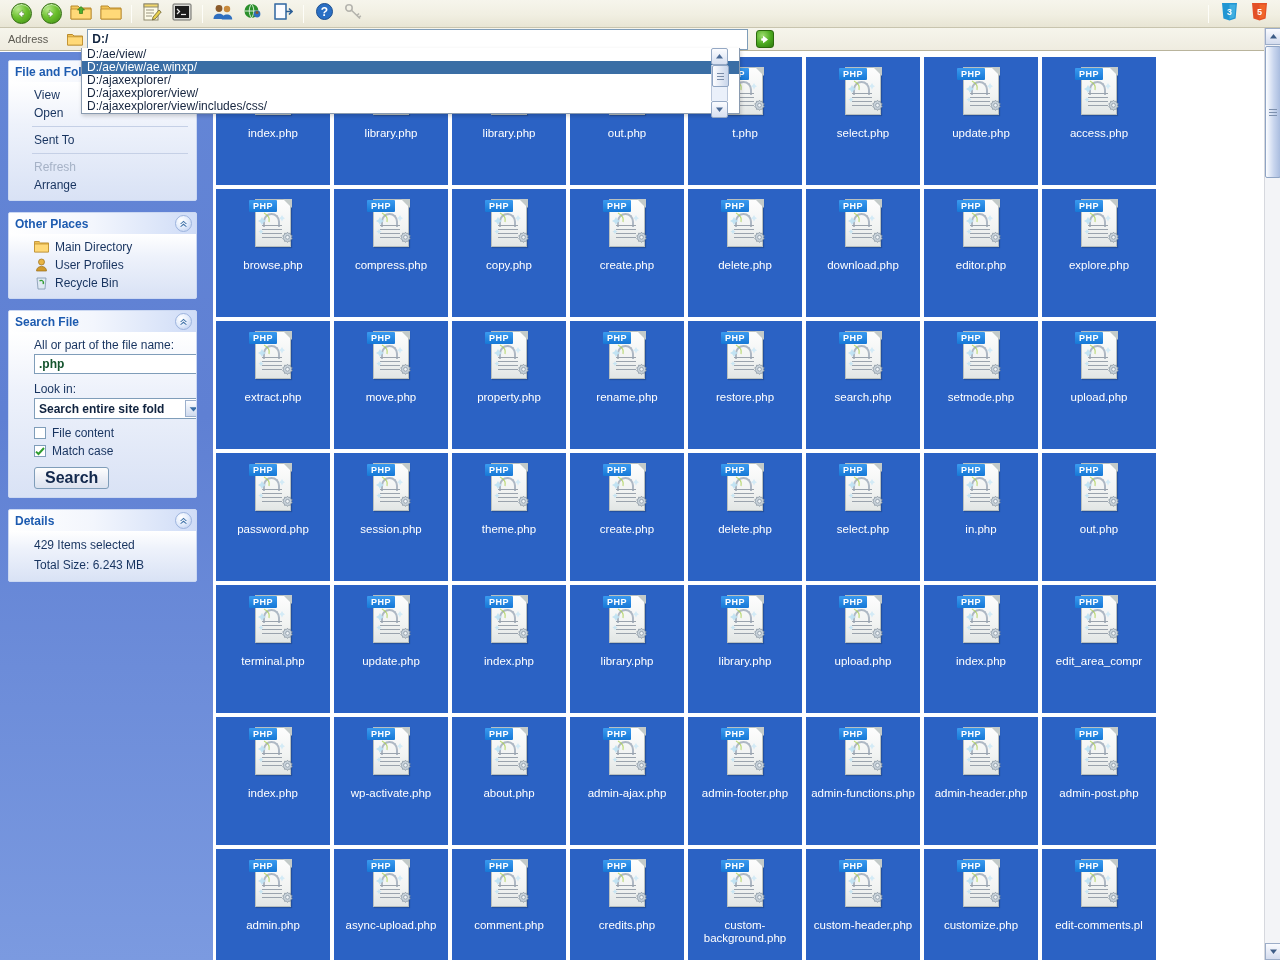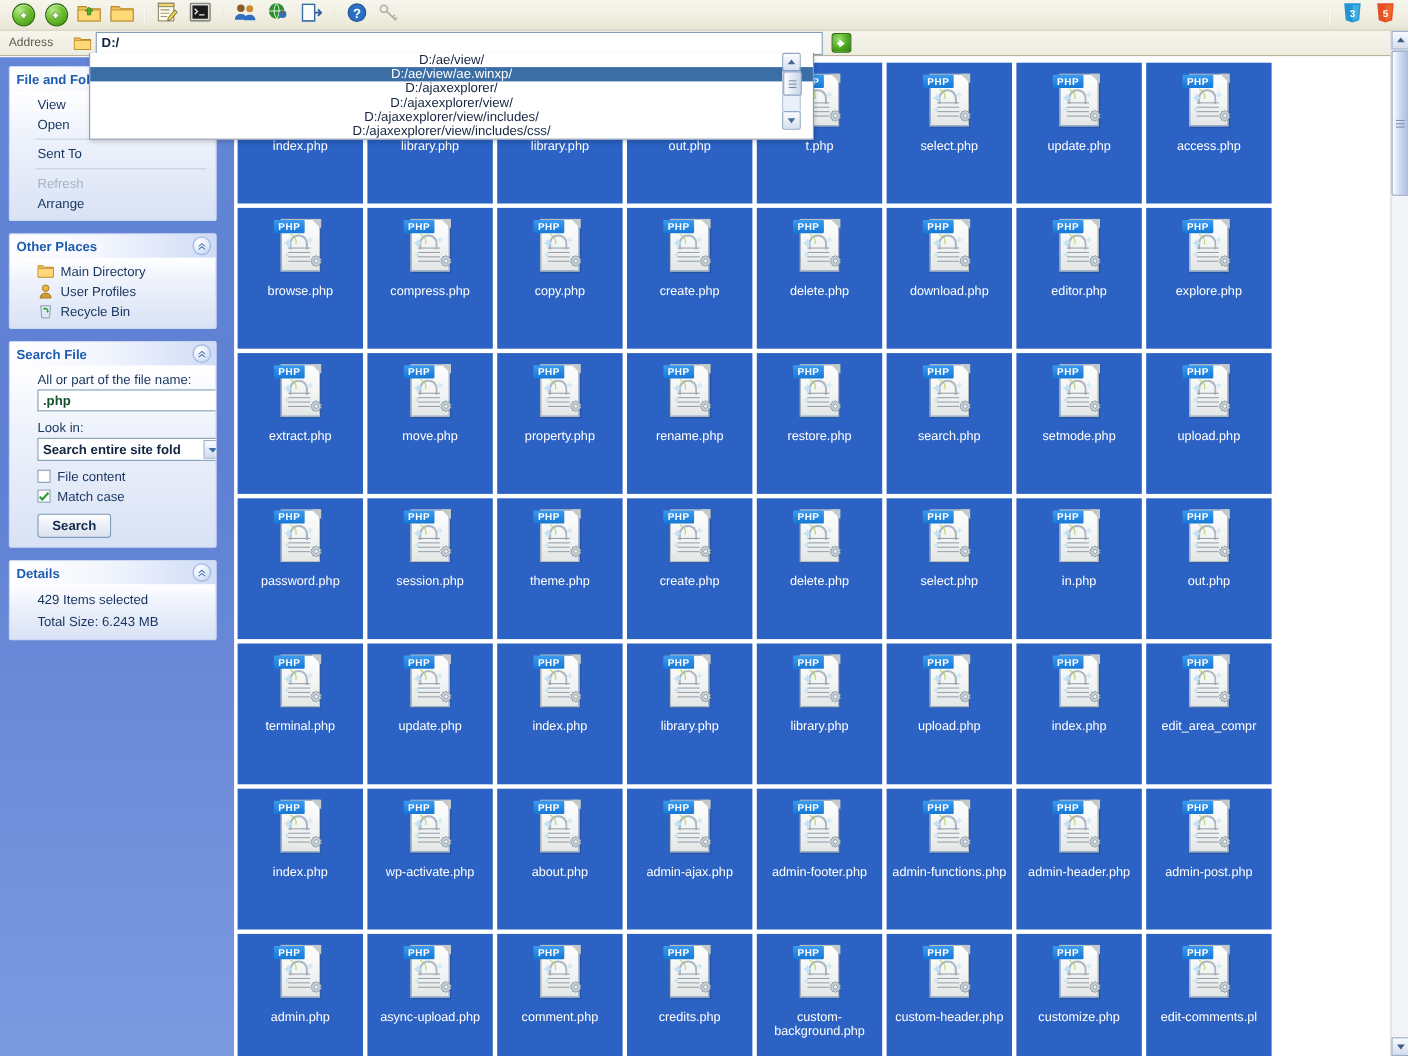--- a/index.html
+++ b/index.html
@@ -97,21 +97,20 @@
     background: #fff;
     border: 1px solid #8a9bb0;
     border-top: none;
     z-index: 60;
     font-size: 12px;
     color: #14213a;
     box-shadow: 1px 2px 4px rgba(0,0,0,.18);
   }
   #addr-dropdown .dd-list {
     padding: 0;
-    text-align: center;
   }
   .dd-item {
     height: 13px; line-height: 13px;
     padding: 0 5px;
     white-space: nowrap;
     cursor: pointer;
     font-size: 12px;
     color: #16253f;
   }
   .dd-item.sel {
@@ -228,21 +227,21 @@
   .chkbox {
     width:12px;height:12px;border:1px solid #7f9db9;background:#fff;
     margin-right:6px; display:flex;align-items:center;justify-content:center;flex:none;
   }
   .btn {
     margin: 7px 0 2px 10px;
     min-width: 67px; height: 22px;
     background: linear-gradient(to bottom,#fdfdfd 0%,#eceff6 48%,#dbe2ef 100%);
     border: 1px solid #7f9db9;
     border-radius: 3px;
-    font-size: 12px; font-weight: bold; color: #13294d;
+    font-size: 16px; font-weight: bold; color: #13294d;
     cursor: pointer;
     display:inline-flex;align-items:center;justify-content:center;
     padding: 0 10px;
   }
   .detail-row { font-size: 12px; color: #17335f; padding: 3px 10px; }
 
   
   #content {
     position: absolute; left: 213px; top: 52px;
     width: 1051px; height: 908px;
@@ -510,21 +509,20 @@
       </svg>
     </span>
   </div>
 
   <div id="addr-dropdown">
     <div class="dd-list" id="dd-list">
         <div class="dd-item">D:/ae/view/</div>
         <div class="dd-item sel">D:/ae/view/ae.winxp/</div>
         <div class="dd-item">D:/ajaxexplorer/</div>
         <div class="dd-item">D:/ajaxexplorer/view/</div>
-        <div class="dd-item">D:/ajaxexplorer/view/includes/</div>
         <div class="dd-item">D:/ajaxexplorer/view/includes/css/</div>
       </div>
     <div id="dd-scrollbar">
       <div class="ddsb-arrow">
         <svg width="9" height="7" viewBox="0 0 9 7">
             <path d="M4.5 1 8 5.5H1z" fill="#4a6a96"></path>
           </svg>
       </div>
       <div class="ddsb-track">
         <div class="ddsb-thumb">

